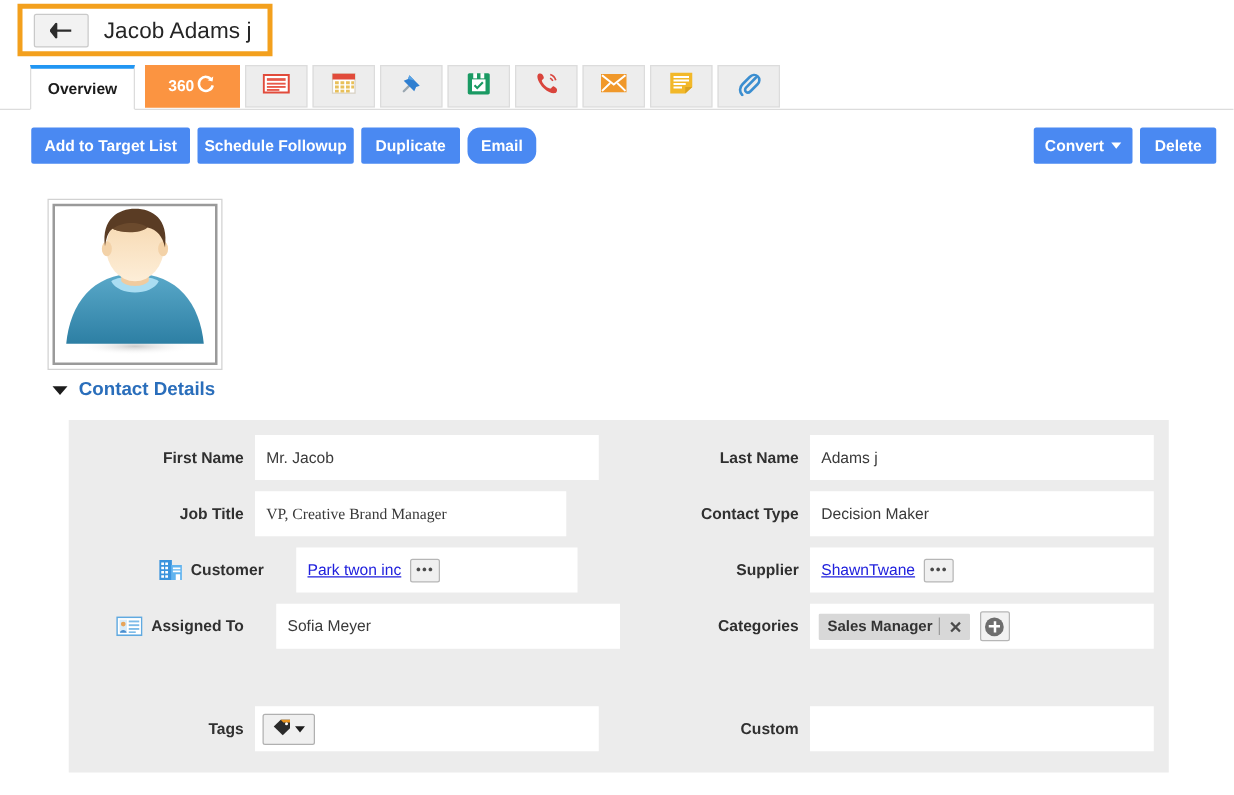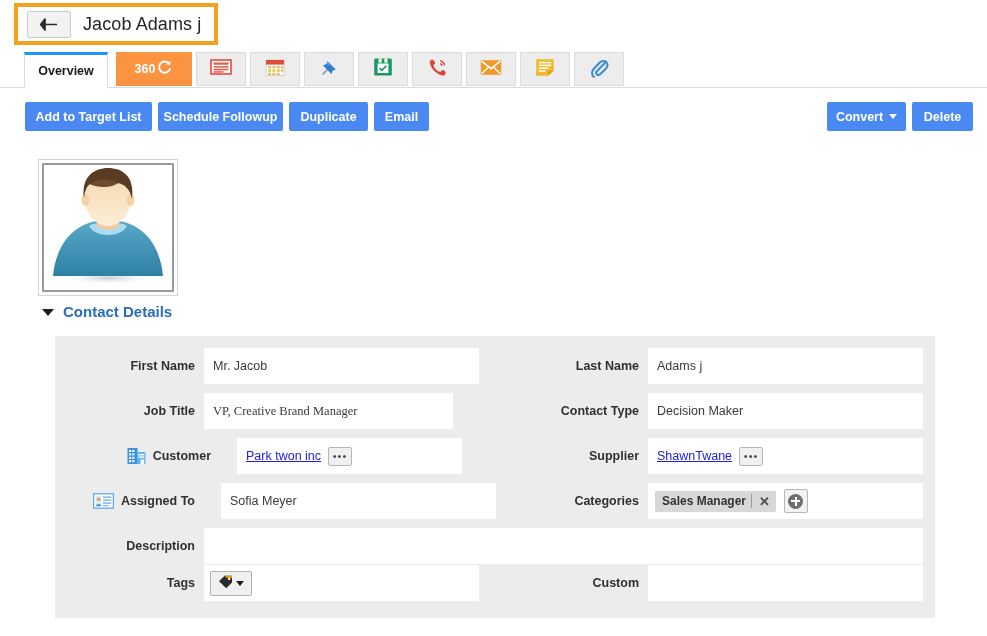--- a/index.html
+++ b/index.html
@@ -436,21 +436,21 @@
 
   <div class="btn" style="left:25px; top:102px; width:127px;">
     <span>Add to Target List</span>
   </div>
   <div class="btn" style="left:158px; top:102px; width:125px;">
     <span>Schedule Followup</span>
   </div>
   <div class="btn" style="left:289px; top:102px; width:79px;">
     <span>Duplicate</span>
   </div>
-  <div class="btn" style="left:374px; top:102px; width:55px;">
+  <div class="btn" style="left:374px; top:102px; width:55px;border-radius:10px;">
     <span>Email</span>
   </div>
 
   <div class="btn" style="left:827px; top:102px; width:79px;">
     <span>Convert</span>
     <span class="caret-down"></span>
   </div>
   <div class="btn" style="left:912px; top:102px; width:61px;">
     <span>Delete</span>
   </div>
@@ -581,24 +581,20 @@
           <span>Sales Manager</span>
           <span class="chip-sep"></span>
           <span class="chip-x">✕</span>
         </span>
         <span class="plus-btn">
           <span class="plus-circ"></span>
         </span>
       </div>
     </div>
 
-    <div class="frow" style="left:0px; top:192px;">
-      <div class="flabel" style="width:140px;">Description</div>
-      <div class="finput" style="width:719px; margin-left:9px;"></div>
-    </div>
 
     <div class="frow" style="left:0px; top:229px;">
       <div class="flabel" style="width:140px;">Tags</div>
       <div class="finput" style="width:275px; margin-left:9px; padding-left:0;">
         <span class="tag-btn">
           <span>
             <svg width="15" height="14" viewBox="0 0 15 14">
               <path d="M1 6.2 L6.6 0.8 L14 0.8 L14 7.6 L8.2 13.2 Z" fill="#2b2b2b"></path>
               <path d="M6.6 0.8 L14 0.8 L14 3.0 L8.6 3.0 Z" fill="#e8931f"></path>
               <circle cx="11.2" cy="3.9" r="1.2" fill="#ffffff"></circle>

